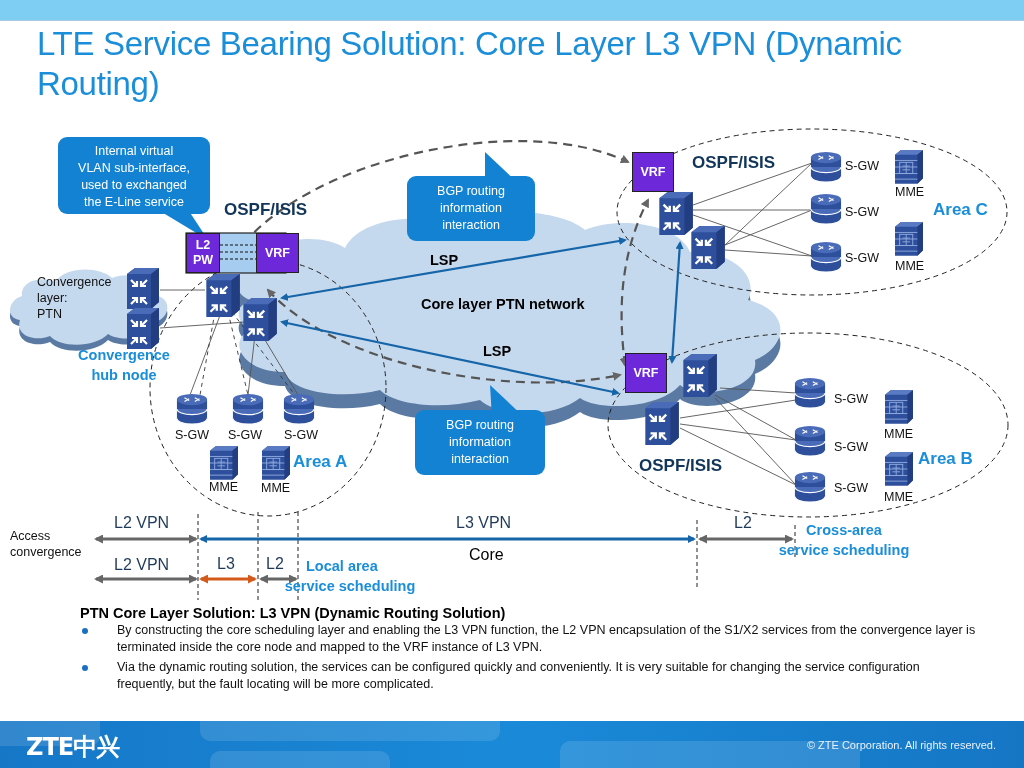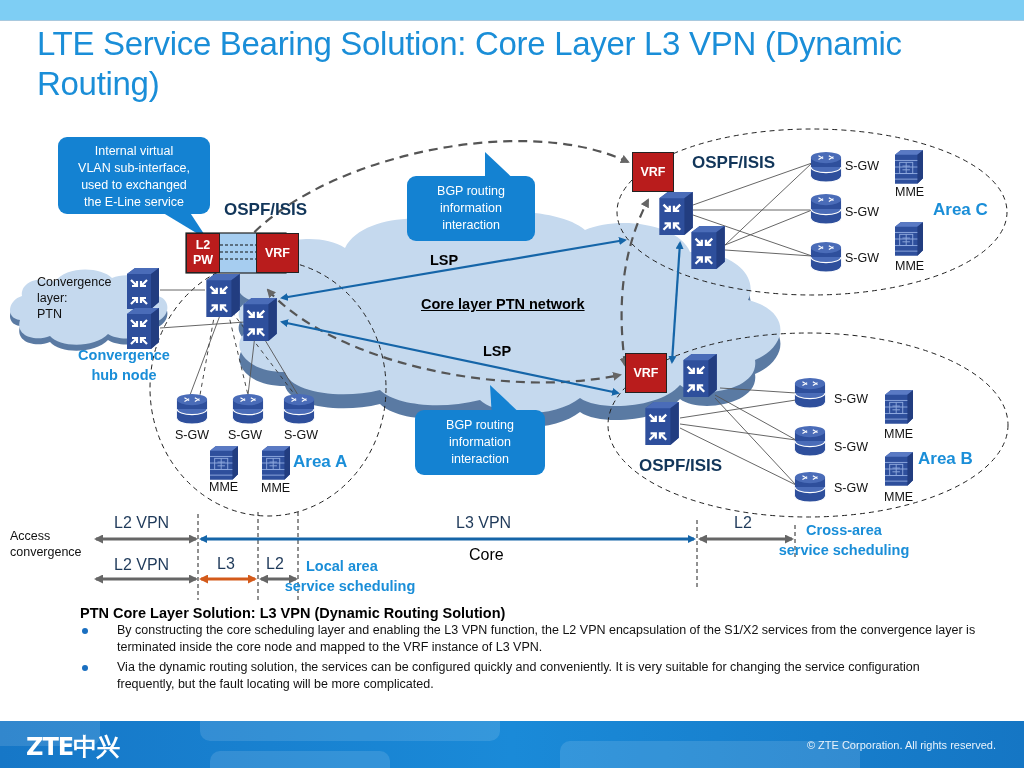--- a/index.html
+++ b/index.html
@@ -7,21 +7,21 @@
   .topbar{position:absolute;left:0;top:0;width:1024px;height:20px;background:#7ecef4;border-bottom:1px solid #a9c9de;}
   .title{position:absolute;left:37px;top:24px;width:960px;font-size:33px;line-height:40px;color:#1a8ed8;font-weight:normal;letter-spacing:-0.3px;}
   svg#diagram{position:absolute;left:0;top:0;}
   .lbl{position:absolute;white-space:nowrap;}
   .callout{position:absolute;color:#fff;font-size:12.5px;line-height:17px;text-align:center;}
   .ospf{font-weight:bold;font-size:17px;color:#12365a;}
   .area{font-weight:bold;font-size:17px;color:#1a8ed8;}
   .dev{font-size:12.5px;color:#111;}
   .black-b{font-weight:bold;font-size:14.5px;color:#000;}
   .blue-b{font-weight:bold;font-size:14.5px;color:#1a8ed8;text-align:center;line-height:20px;}
-  .vrf{position:absolute;background:#b91c1c;border:1.5px solid #222;color:#fff;font-weight:bold;font-size:12.5px;display:flex;align-items:center;justify-content:center;text-align:center;line-height:15px;box-sizing:border-box;}
+  .vrf{position:absolute;background:#6d28d9;border:1.5px solid #222;color:#fff;font-weight:bold;font-size:12.5px;display:flex;align-items:center;justify-content:center;text-align:center;line-height:15px;box-sizing:border-box;}
   .seg{font-size:16px;color:#1f3a5a;}
   .summary{position:absolute;left:80px;top:604px;width:900px;}
   .summary h3{margin:0;font-size:14.5px;font-weight:bold;color:#000;line-height:18px;}
   .summary ul{list-style:none;margin:0 0 0 0;padding:0;}
   .summary li{position:relative;padding-left:37px;font-size:12.5px;line-height:17px;color:#111;margin-bottom:3px;}
   .summary li::before{content:"";position:absolute;left:2px;top:6px;width:6px;height:6px;border-radius:50%;background:#1a6fc0;}
   .footer{position:absolute;left:0;top:721px;width:1024px;height:47px;background:linear-gradient(90deg,#1677c7 0%,#1a8ad8 50%,#1576c4 100%);overflow:hidden;}
   .footer .blob{position:absolute;background:rgba(255,255,255,0.12);border-radius:10px;}
   .logo{position:absolute;left:26px;top:10px;color:#fff;font-weight:bold;font-size:24px;letter-spacing:-1px;font-family:"DejaVu Sans",sans-serif;}
   .copyright{position:absolute;right:28px;top:18px;color:#e8f2fb;font-size:11px;}
@@ -222,21 +222,21 @@
 <div class="lbl dev" style="left:37px;top:274px;line-height:16px;">
   <div>Convergence</div>
   <div>layer:</div>
   <div>PTN</div>
 </div>
 <div class="lbl blue-b" style="left:64px;top:345px;width:120px;">
   <div>Convergence</div>
   <div>hub node</div>
 </div>
 
-<div class="lbl black-b" style="left:421px;top:296px;text-decoration:underline;">Core layer PTN network</div>
+<div class="lbl black-b" style="left:421px;top:296px;">Core layer PTN network</div>
 <div class="lbl black-b" style="left:430px;top:252px;">LSP</div>
 <div class="lbl black-b" style="left:483px;top:343px;">LSP</div>
 
 <div class="lbl dev" style="left:175px;top:428px;">S-GW</div>
 <div class="lbl dev" style="left:228px;top:428px;">S-GW</div>
 <div class="lbl dev" style="left:284px;top:428px;">S-GW</div>
 <div class="lbl dev" style="left:209px;top:480px;">MME</div>
 <div class="lbl dev" style="left:261px;top:481px;">MME</div>
 
 <div class="lbl dev" style="left:845px;top:159px;">S-GW</div>

